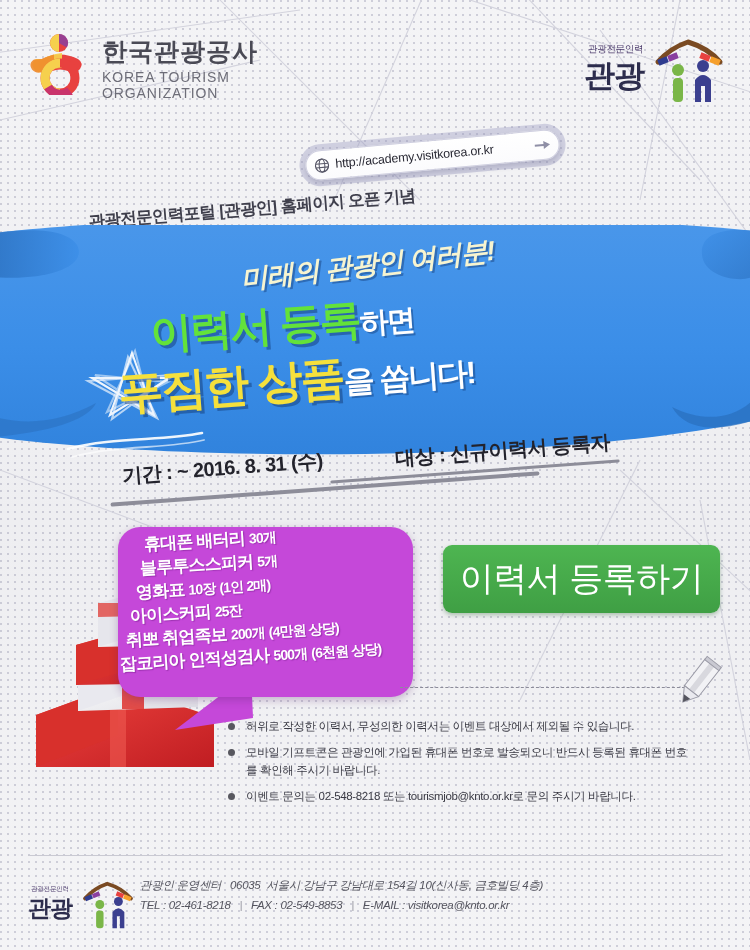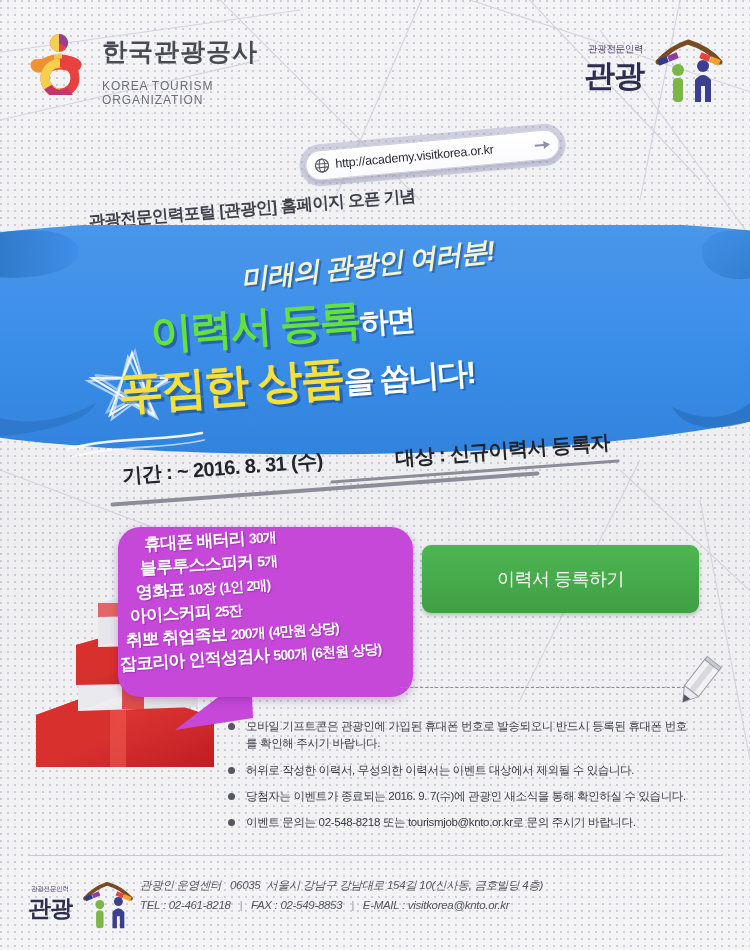--- a/index.html
+++ b/index.html
@@ -16,21 +16,21 @@
       linear-gradient(180deg,#f4f4f6 0%,#eeeef1 55%,#f4f4f6 100%);
   }
   
   .bg-lines{position:absolute;inset:0;pointer-events:none;}
   
   .header{position:absolute;left:0;top:0;width:750px;height:130px;}
   .kto-logo{position:absolute;left:30px;top:33px;width:230px;height:70px;}
   .kto-mark{position:absolute;left:0;top:0;width:62px;height:62px;}
   .kto-text{position:absolute;left:72px;top:6px;}
   .kto-kr{font-size:25px;font-weight:bold;color:#4a4a55;letter-spacing:1px;line-height:1;}
-  .kto-en{font-size:12px;color:#6d6d78;letter-spacing:.9px;margin-top:15px;}
+  .kto-en{font-size:14px;color:#6d6d78;letter-spacing:.9px;margin-top:5px;}
 
   .gwangwang-logo{position:absolute;right:28px;top:30px;width:140px;height:80px;}
   .gg-small{position:absolute;left:6px;top:13px;font-size:9.5px;color:#4b3a6b;letter-spacing:-.3px;}
   .gg-main{position:absolute;left:2px;top:30px;font-size:31px;font-weight:bold;color:#2d2d4d;letter-spacing:-1px;line-height:1;}
   .gg-in{position:absolute;left:72px;top:2px;width:70px;height:72px;}
 
   
   .urlbar-wrap{position:absolute;left:305px;top:140px;transform:rotate(-5.2deg);}
   .urlbar{
     position:relative;width:255px;height:30px;border-radius:16px;
@@ -95,24 +95,24 @@
   .prize-list{position:absolute;left:118px;top:527px;width:300px;height:175px;}
   .prize{
     position:absolute;color:#ffffff;white-space:nowrap;font-weight:bold;
     transform-origin:left center;letter-spacing:-.8px;
     text-shadow:1px 1px 1px rgba(110,25,130,.45);
   }
   .prize .qty{font-size:.82em;font-weight:bold;}
 
   
   .cta{
-    position:absolute;left:422px;top:545px;width:277px;height:68px;
+    position:absolute;left:443px;top:545px;width:277px;height:68px;
     background:linear-gradient(180deg,#4eb551 0%,#3f9f44 100%);
     border-radius:9px;display:flex;align-items:center;justify-content:center;
-    color:#fff;font-size:18px;letter-spacing:-.5px;
+    color:#fff;font-size:34px;letter-spacing:-.5px;
     box-shadow:0 2px 4px rgba(40,100,45,.35);cursor:pointer;
   }
   .dashline{position:absolute;left:400px;top:687px;width:290px;height:1px;
     border-top:1px dashed #8c8c99;}
   .pencil{position:absolute;left:668px;top:655px;width:58px;height:58px;}
 
   
   .notes{position:absolute;left:228px;top:718px;width:470px;}
   .note{position:relative;padding-left:18px;margin-bottom:9px;
     font-size:11.5px;line-height:1.5;color:#3a3a44;letter-spacing:-.35px;}
@@ -336,29 +336,25 @@
       <rect x="26" y="4" width="6" height="34" fill="#d8d8de"></rect>
       <path d="M20 38 L29 52 L38 38 Z" fill="#eaeaef" stroke="#9a9aa6" stroke-width="1"></path>
       <path d="M25 45 L29 52 L33 45 Z" fill="#55555f"></path>
       <rect x="20" y="1" width="18" height="4" fill="#c9c9d2" stroke="#9a9aa6" stroke-width="1"></rect>
     </g>
   </svg>
 
   <div class="notes">
     <div class="note">
       <span class="dot"></span>
-      <span>모바일 기프트콘은 관광인에 가입된 휴대폰 번호로 발송되오니 반드시 등록된 휴대폰 번호를 확인해 주시기 바랍니다.</span>
+      <span>허위로 작성한 이력서, 무성의한 이력서는 이벤트 대상에서 제외될 수 있습니다.</span>
     </div>
     <div class="note">
       <span class="dot"></span>
-      <span>허위로 작성한 이력서, 무성의한 이력서는 이벤트 대상에서 제외될 수 있습니다.</span>
-    </div>
-    <div class="note">
-      <span class="dot"></span>
-      <span>당첨자는 이벤트가 종료되는 2016. 9. 7(수)에 관광인 새소식을 통해 확인하실 수 있습니다.</span>
+      <span>모바일 기프트콘은 관광인에 가입된 휴대폰 번호로 발송되오니 반드시 등록된 휴대폰 번호를 확인해 주시기 바랍니다.</span>
     </div>
     <div class="note">
       <span class="dot"></span>
       <span>이벤트 문의는 02-548-8218 또는 tourismjob@knto.or.kr로 문의 주시기 바랍니다.</span>
     </div>
   </div>
 
   <div class="footer-rule"></div>
   <div class="footer">
     <div class="f-logo">

